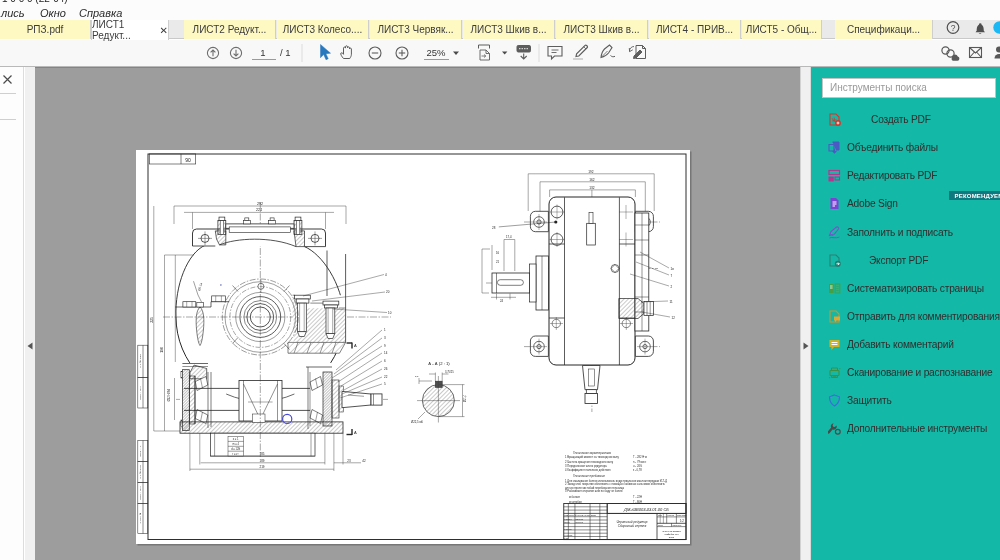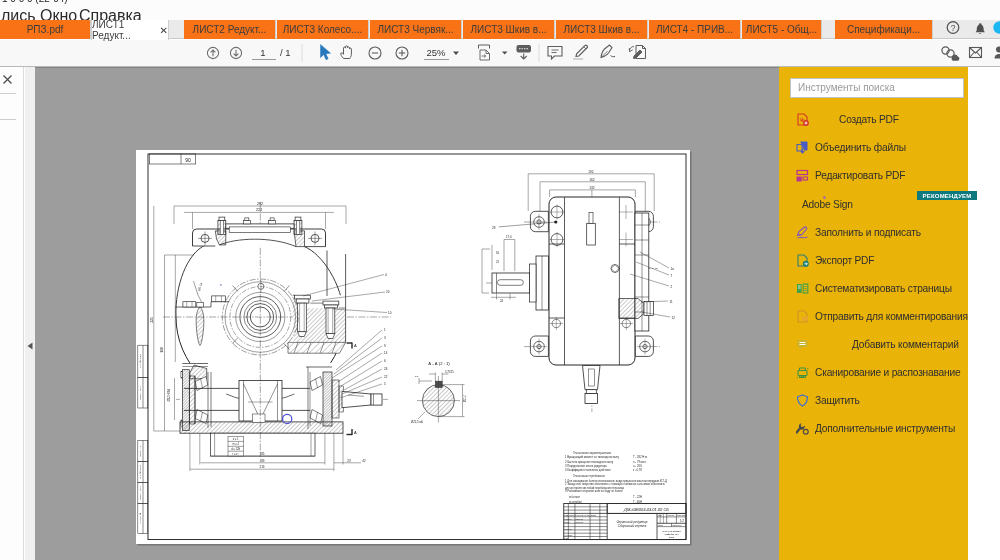--- a/index.html
+++ b/index.html
@@ -3,33 +3,33 @@
 <meta charset="utf-8">
 <style>
   * { margin:0; padding:0; box-sizing:border-box; }
   html,body { width:1000px; height:560px; overflow:hidden; font-family:"Liberation Sans", sans-serif; }
   #app { position:relative; width:1000px; height:560px; background:#fff; }
 
   
   #titlebar { position:absolute; left:0; top:0; width:1000px; height:4px; background:#fcfcfc; overflow:hidden; }
   #titlebar span { position:absolute; left:2px; top:-7px; font-size:10px; color:#222; }
   #menubar { position:absolute; left:0; top:4px; width:1000px; height:16px; background:#fcfcfc; }
-  #menubar span { position:absolute; top:3px; font-size:16px; color:#2b2b2b; }
+  #menubar span { position:absolute; top:3px; font-size:11px; color:#2b2b2b;font-style:italic; }
   #tabbar { position:absolute; left:0; top:20px; width:1000px; height:19px; background:#eaeaea; border-bottom:1px solid #c9c9c9; }
   .tab { position:absolute; top:0; height:19px; border-right:1px solid #cecece; font-size:10px; color:#3c3c3c;
-         display:flex; align-items:center; justify-content:center; background:#f97316; }
+         display:flex; align-items:center; justify-content:center; background:#fef9c3; }
   .tab.active { background:#ffffff; height:20px; z-index:3; border-left:1px solid #cecece; }
   #toolbar { position:absolute; left:0; top:40px; width:1000px; height:27px; background:#f8f8f8; border-bottom:1px solid #b9b9b9; }
 
   
   #leftpanel { position:absolute; left:0; top:67px; width:24px; height:493px; background:#fdfdfd; border-right:1px solid #dcdcdc; }
   #leftrail  { position:absolute; left:25px; top:67px; width:10px; height:493px; background:#f0f0f0; }
   #canvas    { position:absolute; left:35px; top:67px; width:765px; height:493px; background:#9d9d9d; border-top:1px solid #848484; }
   #rightrail { position:absolute; left:800px; top:67px; width:11px; height:493px; background:#f0f0f0; border-left:1px solid #d2d2d2; border-right:1px solid #d9d9d9;}
-  #rightpanel{ position:absolute; left:779px; top:67px; width:189px; height:493px; background:#eab308; }
+  #rightpanel{ position:absolute; left:811px; top:67px; width:189px; height:493px; background:#14b8a6; }
 
   
   #page { position:absolute; left:101px; top:82px; width:554px; height:394px; background:#ffffff;
           box-shadow: 1.5px 1.5px 0 0 #767676; }
 
   
   #searchbox { position:absolute; left:11px; top:11px; width:174px; height:20px; background:#fff; border:1px solid #c3c3c3; }
   #searchbox span { position:absolute; left:7px; top:3px; font-size:10px; color:#9a9a9a; }
   .tool { position:absolute; left:17px; height:14px; display:flex; align-items:center; }
   .tool svg { width:13px; height:13px; }
@@ -725,36 +725,36 @@
       <span>Объединить файлы</span>
     </div>
     <div class="tool" style="top:101px;">
       <svg viewBox="0 0 13 13">
           <rect x="1" y="1.5" width="10.5" height="4" fill="none" stroke="#b4368f" stroke-width="1.2"></rect>
           <rect x="1" y="8" width="4.2" height="4" fill="#b4368f" stroke="#b4368f" stroke-width="1"></rect>
           <rect x="7" y="8" width="4.5" height="3" fill="none" stroke="#b4368f" stroke-width="1.1"></rect>
         </svg>
       <span>Редактировать PDF</span>
     </div>
-    <div class="tool" style="top:129px;flex-direction:column;">
+    <div class="tool" style="top:129px;">
       <svg viewBox="0 0 13 13">
           <path d="M2.5 1 h5.5 l2.5 2.5 v8.5 h-8 z" fill="#7d41d6"></path>
           <path d="M4.5 5 h4 M4.5 7 h4 M4.5 9 h2.5" stroke="#fff" stroke-width="1"></path>
         </svg>
       <span>Adobe Sign</span>
     </div>
     <div class="tool" style="top:158px;">
       <svg viewBox="0 0 13 13">
           <path d="M1.5 9.5 l1.5-4 5.5-4.5 a1.5 1.5 0 0 1 2 2 l-4.5 5.5 z" fill="none" stroke="#7a52cc" stroke-width="1.1"></path>
           <path d="M2.2 8 c2.2-0.5 3.4 0.6 3 2.2 z" fill="#7a52cc"></path>
           <path d="M1.5 12 c3-1.5 6 1 10-1" fill="none" stroke="#7a52cc" stroke-width="1"></path>
         </svg>
       <span>Заполнить и подписать</span>
     </div>
-    <div class="tool" style="top:186px;">
+    <div class="tool" style="top:186px;gap:22px;">
       <svg viewBox="0 0 13 13">
           <path d="M2 1 h6 l3 3 v8 h-9 z" fill="none" stroke="#2e7f72" stroke-width="1.1"></path>
           <circle cx="9.8" cy="9.8" r="3" fill="#1c7f74"></circle>
           <path d="M8.4 9.8 h2.8 m-1.2-1.3 l1.3 1.3 -1.3 1.3" stroke="#fff" fill="none" stroke-width="0.9"></path>
         </svg>
       <span>Экспорт PDF</span>
     </div>
     <div class="tool" style="top:214px;">
       <svg viewBox="0 0 13 13">
           <rect x="1" y="2" width="4.6" height="9" fill="#43a047"></rect>
@@ -764,21 +764,21 @@
         </svg>
       <span>Систематизировать страницы</span>
     </div>
     <div class="tool" style="top:242px;">
       <svg viewBox="0 0 13 13">
           <path d="M2 1 h6 l3 3 v8 h-9 z" fill="none" stroke="#cf9428" stroke-width="1.1"></path>
           <path d="M6 6.5 h6 v4 h-3.5 l-1.5 1.8 v-1.8 h-1 z" fill="#e8a62c"></path>
         </svg>
       <span>Отправить для комментирования</span>
     </div>
-    <div class="tool" style="top:270px;gap:37px;">
+    <div class="tool" style="top:270px;">
       <svg viewBox="0 0 13 13">
           <path d="M1.5 2 h10 v7 h-5.5 l-2.5 3 v-3 h-2 z" fill="#cdb32c"></path>
           <path d="M3.5 4.5 h6 M3.5 6.5 h6" stroke="#fff" stroke-width="1.1"></path>
         </svg>
       <span>Добавить комментарий</span>
     </div>
     <div class="tool" style="top:298px;">
       <svg viewBox="0 0 13 13">
           <rect x="2" y="4.5" width="9" height="5" rx="0.8" fill="none" stroke="#3f9142" stroke-width="1.1"></rect>
           <path d="M3.5 4.5 v-2.5 h6 v2.5 M3.5 9.5 v2 h6 v-2" fill="none" stroke="#3f9142" stroke-width="1"></path>

